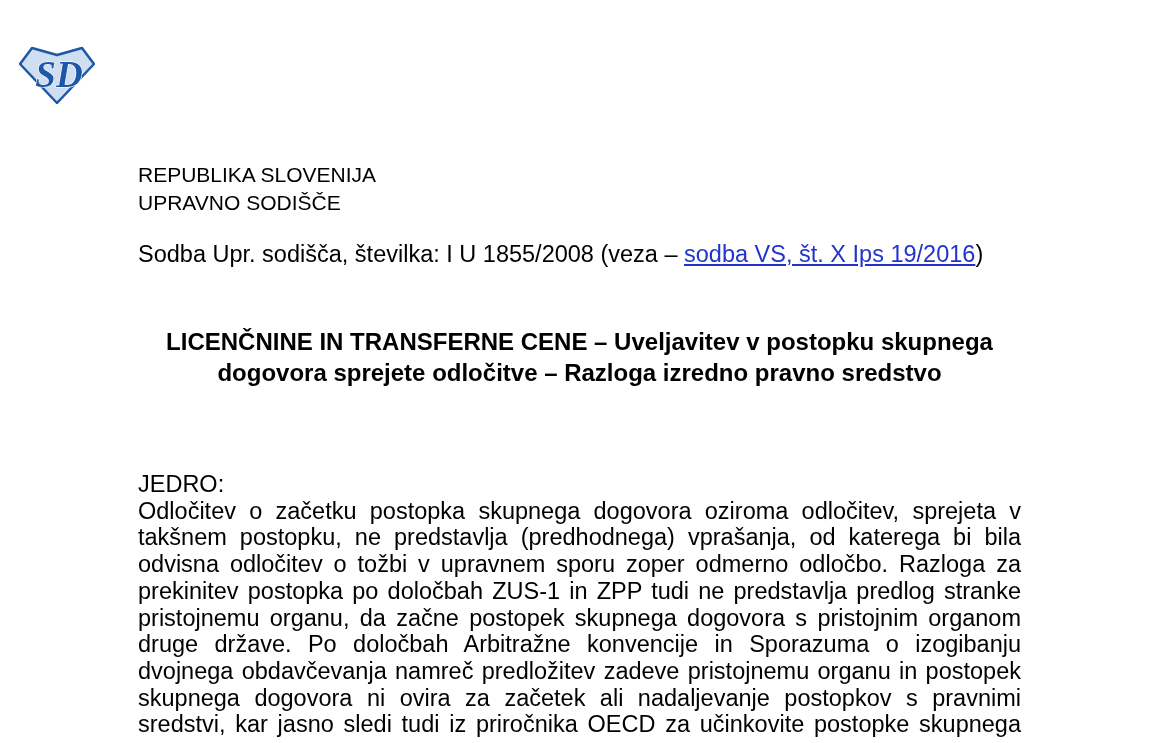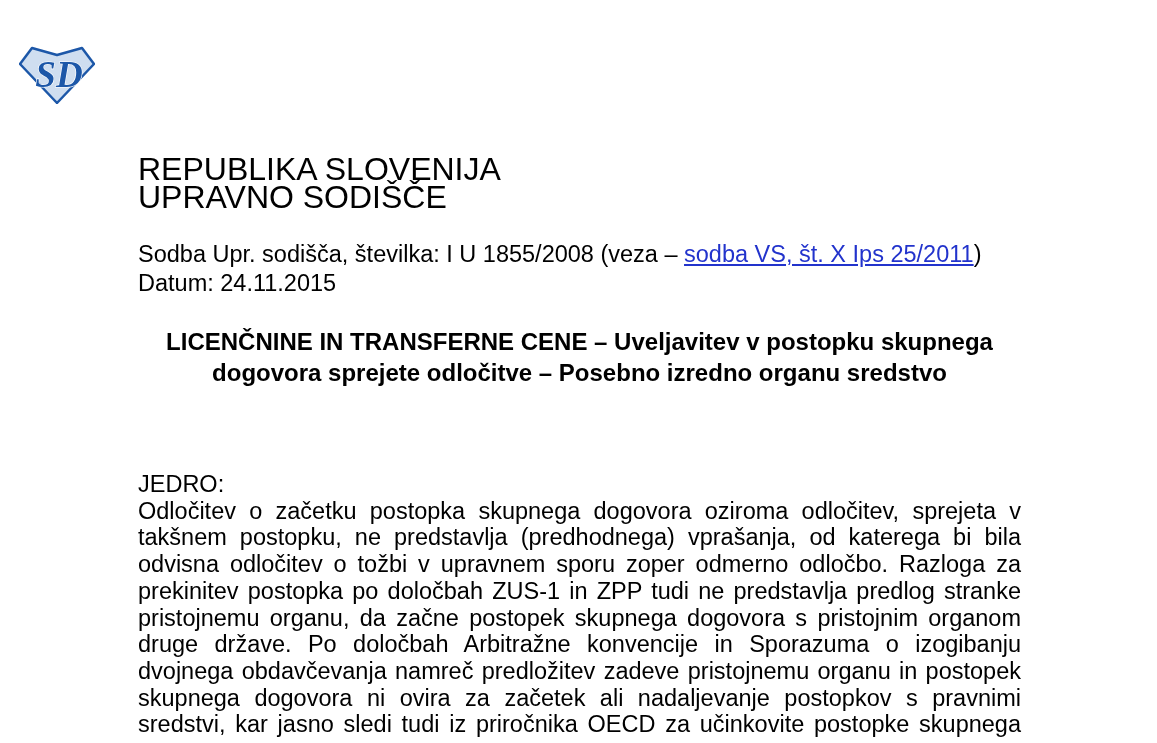--- a/index.html
+++ b/index.html
@@ -11,22 +11,22 @@
     color: #000000;
   }
   .page { position: relative; width: 1157px; height: 741px; background: #ffffff; }
 
   .logo {
     position: absolute; left: 19px; top: 46px;
     width: 76px; height: 58px;
   }
 
   .court-header {
-    position: absolute; left: 138px; top: 155px; width: 883px;
-    font-size: 32px; line-height: 28px;
+    position: absolute; left: 138px; top: 161px; width: 883px;
+    font-size: 21px; line-height: 28px;
   }
 
   .reference-block {
     position: absolute; left: 138px; top: 240px; width: 920px;
     font-size: 23.5px; line-height: 29px;
     white-space: nowrap;
   }
   .reference-block a {
     color: #2233cc;
     text-decoration: underline;
@@ -59,24 +59,23 @@
     <polygon points="13,2 38,9 63,2 75,18 38,57 1,18" fill="#cfdef0" stroke="#1c57a8" stroke-width="2.5" stroke-linejoin="round"></polygon>
     <text x="40" y="41" text-anchor="middle" font-family="Liberation Serif, serif" font-size="37" font-style="italic" font-weight="bold" fill="#1c57a8" stroke="#ffffff" stroke-width="1.1" paint-order="stroke">SD</text>
   </svg>
 
   <div class="court-header">
     <div>REPUBLIKA SLOVENIJA</div>
     <div>UPRAVNO SODIŠČE</div>
   </div>
 
   <div class="reference-block">
-    <div><span>Sodba Upr. sodišča, številka: I U 1855/2008 (veza – </span><a href="#">sodba VS, št. X Ips 25/2011</a><span>)</span></div>
-    <div>Datum: 24.11.2015</div>
+    <div><span>Sodba Upr. sodišča, številka: I U 1855/2008 (veza – </span><a href="#">sodba VS, št. X Ips 19/2016</a><span>)</span></div>
   </div>
 
-  <div class="doc-title">LICENČNINE IN TRANSFERNE CENE – Uveljavitev v postopku skupnega dogovora sprejete odločitve – Posebno izredno organu sredstvo</div>
+  <div class="doc-title">LICENČNINE IN TRANSFERNE CENE – Uveljavitev v postopku skupnega dogovora sprejete odločitve – Razloga izredno pravno sredstvo</div>
 
   <div class="core-block">
     <div class="core-heading">JEDRO:</div>
     <div class="core-text">Odločitev o začetku postopka skupnega dogovora oziroma odločitev, sprejeta v takšnem postopku, ne predstavlja (predhodnega) vprašanja, od katerega bi bila odvisna odločitev o tožbi v upravnem sporu zoper odmerno odločbo. Razloga za prekinitev postopka po določbah ZUS-1 in ZPP tudi ne predstavlja predlog stranke pristojnemu organu, da začne postopek skupnega dogovora s pristojnim organom druge države. Po določbah Arbitražne konvencije in Sporazuma o izogibanju dvojnega obdavčevanja namreč predložitev zadeve pristojnemu organu in postopek skupnega dogovora ni ovira za začetek ali nadaljevanje postopkov s pravnimi sredstvi, kar jasno sledi tudi iz priročnika OECD za učinkovite postopke skupnega</div>
   </div>
 
 </div>
 
 </body></html>

